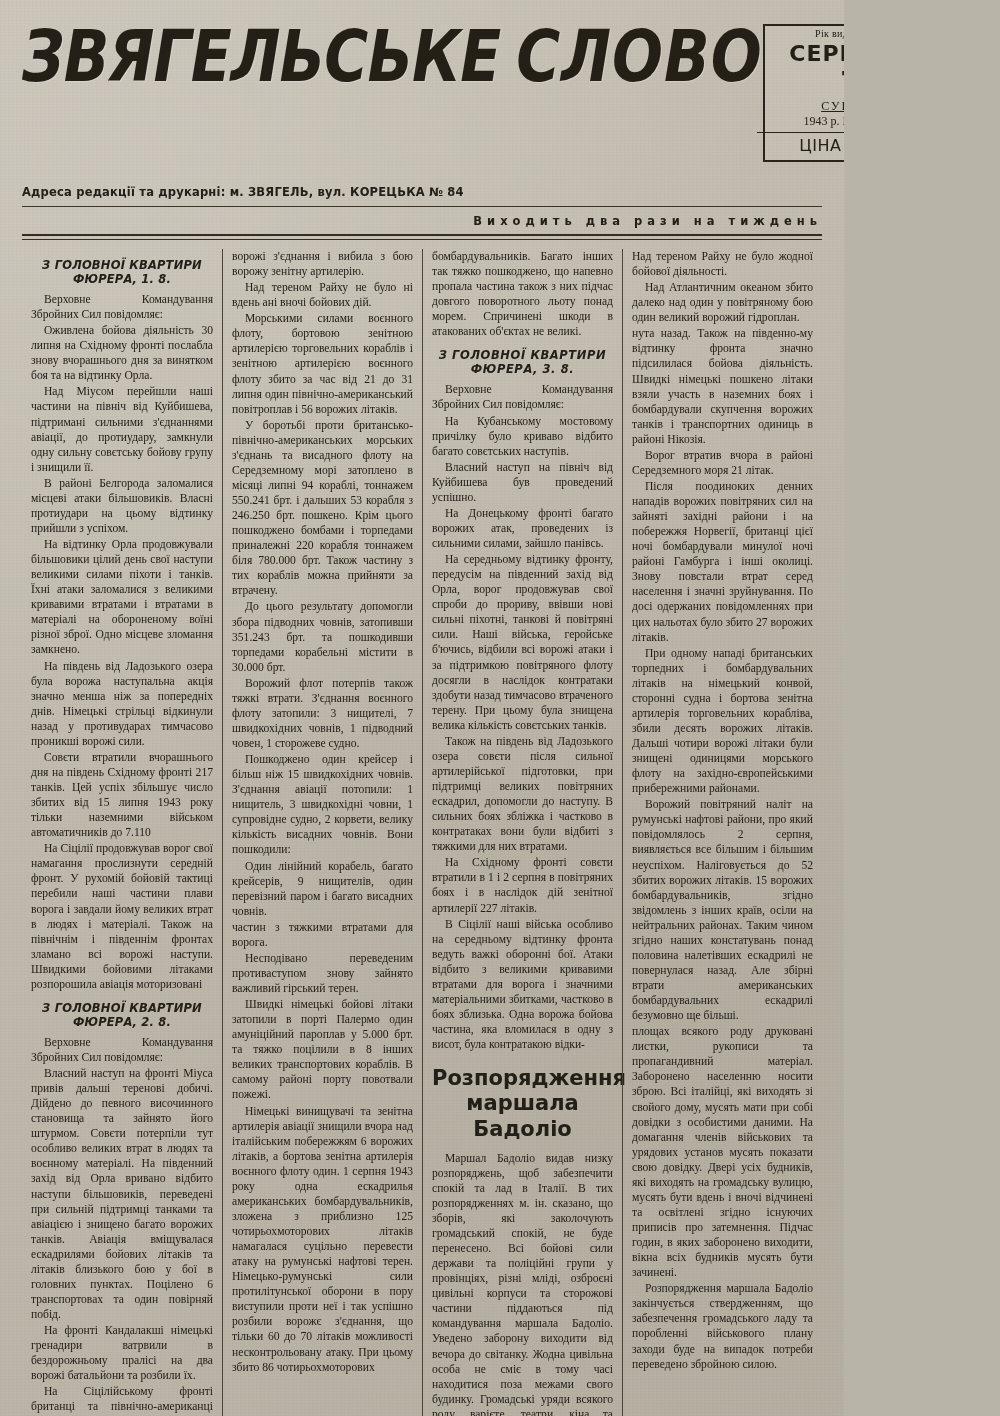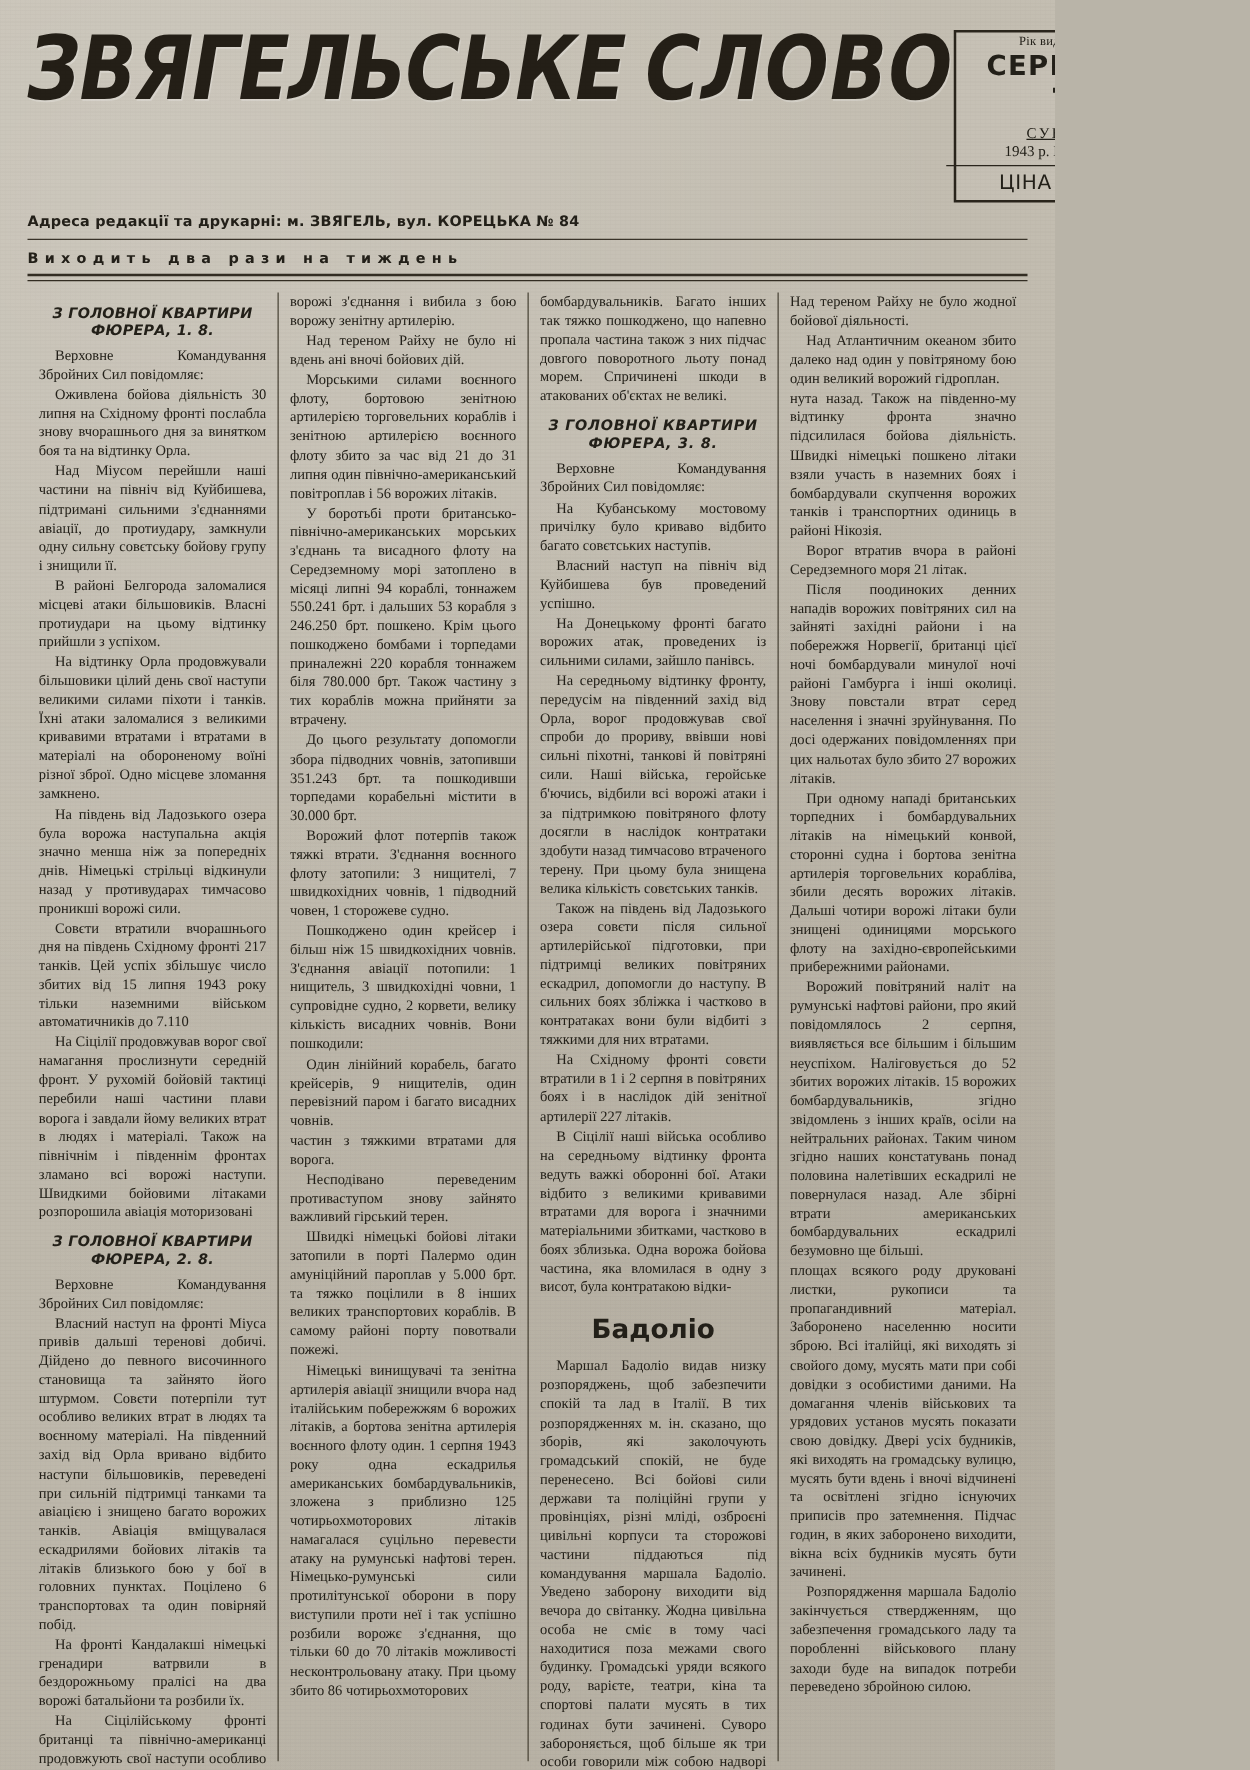--- a/index.html
+++ b/index.html
@@ -99,25 +99,25 @@
     font-family: "DejaVu Sans", sans-serif;
     font-size: 16px;
     letter-spacing: 0.5px;
   }
 
   .addr {
     font-family: "DejaVu Sans", sans-serif;
     font-size: 11.5px;
     font-weight: bold;
     letter-spacing: 0.2px;
-    margin-top: 8px;
+    margin-top: 23px;
   }
   .rule-thin { border-top: 1px solid #3a342a; margin: 7px 0 0 0; }
   .periodicity {
-    text-align: left;
+    text-align: right;
     font-family: "DejaVu Sans", sans-serif;
     font-size: 11.5px;
     font-weight: bold;
     letter-spacing: 5px;
     padding: 7px 0 6px 0;
   }
   .rule-double {
     border-top: 2.5px solid #332d23;
     border-bottom: 1px solid #332d23;
     height: 3px;
@@ -244,20 +244,21 @@
         <h2 class="subhead spaced">З ГОЛОВНОЇ КВАРТИРИ ФЮРЕРА, 3. 8.</h2>
         <p class="lead">Верховне Командування Збройних Сил повідомляє:</p>
         <p>На Кубанському мостовому причілку було криваво відбито багато совєтських наступів.</p>
         <p>Власний наступ на північ від Куйбишева був проведений успішно.</p>
         <p>На Донецькому фронті багато ворожих атак, проведених із сильними силами, зайшло панівсь.</p>
         <p>На середньому відтинку фронту, передусім на південний захід від Орла, ворог продовжував свої спроби до прориву, ввівши нові сильні піхотні, танкові й повітряні сили. Наші війська, геройське б'ючись, відбили всі ворожі атаки і за підтримкою повітряного флоту досягли в наслідок контратаки здобути назад тимчасово втраченого терену. При цьому була знищена велика кількість совєтських танків.</p>
         <p>Також на південь від Ладозького озера совєти після сильної артилерійської підготовки, при підтримці великих повітряних ескадрил, допомогли до наступу. В сильних боях збліжка і частково в контратаках вони були відбиті з тяжкими для них втратами.</p>
         <p>На Східному фронті совєти втратили в 1 і 2 серпня в повітряних боях і в наслідок дій зенітної артилерії 227 літаків.</p>
         <p>В Сіцілії наші війська особливо на середньому відтинку фронта ведуть важкі оборонні бої. Атаки відбито з великими кривавими втратами для ворога і значними матеріальними збитками, частково в боях зблизька. Одна ворожа бойова частина, яка вломилася в одну з висот, була контратакою відки-</p>
         <h1 class="bigsec">
+          <span>Розпорядження  маршала</span>
           <span class="l2">Бадоліо</span>
         </h1>
         <p class="lead">Маршал Бадоліо видав низку розпоряджень, щоб забезпечити спокій та лад в Італії. В тих розпорядженнях м. ін. сказано, що зборів, які заколочують громадський спокій, не буде перенесено. Всі бойові сили держави та поліційні групи у провінціях, різні мліді, озброєні цивільні корпуси та сторожові частини піддаються під командування маршала Бадоліо. Уведено заборону виходити від вечора до світанку. Жодна цивільна особа не сміє в тому часі находитися поза межами свого будинку. Громадські уряди всякого роду, варієте, театри, кіна та спортові палати мусять в тих годинах бути зачинені. Суворо забороняється, щоб більше як три особи говорили між собою надворі або у замкнених приміщеннях. Заборонено вивішувати на громадських</p>
       </div>
 
       <div class="col">
         <p class="noind">Над тереном Райху не було жодної бойової діяльності.</p>
         <p>Над Атлантичним океаном збито далеко над один у повітряному бою один великий ворожий гідроплан.</p>
         <p class="noind">нута назад. Також на південно-му відтинку фронта значно підсилилася бойова діяльність. Швидкі німецькі пошкено літаки взяли участь в наземних боях і бомбардували скупчення ворожих танків і транспортних одиниць в районі Нікозія.</p>
         <p>Ворог втратив вчора в районі Середземного моря 21 літак.</p>

